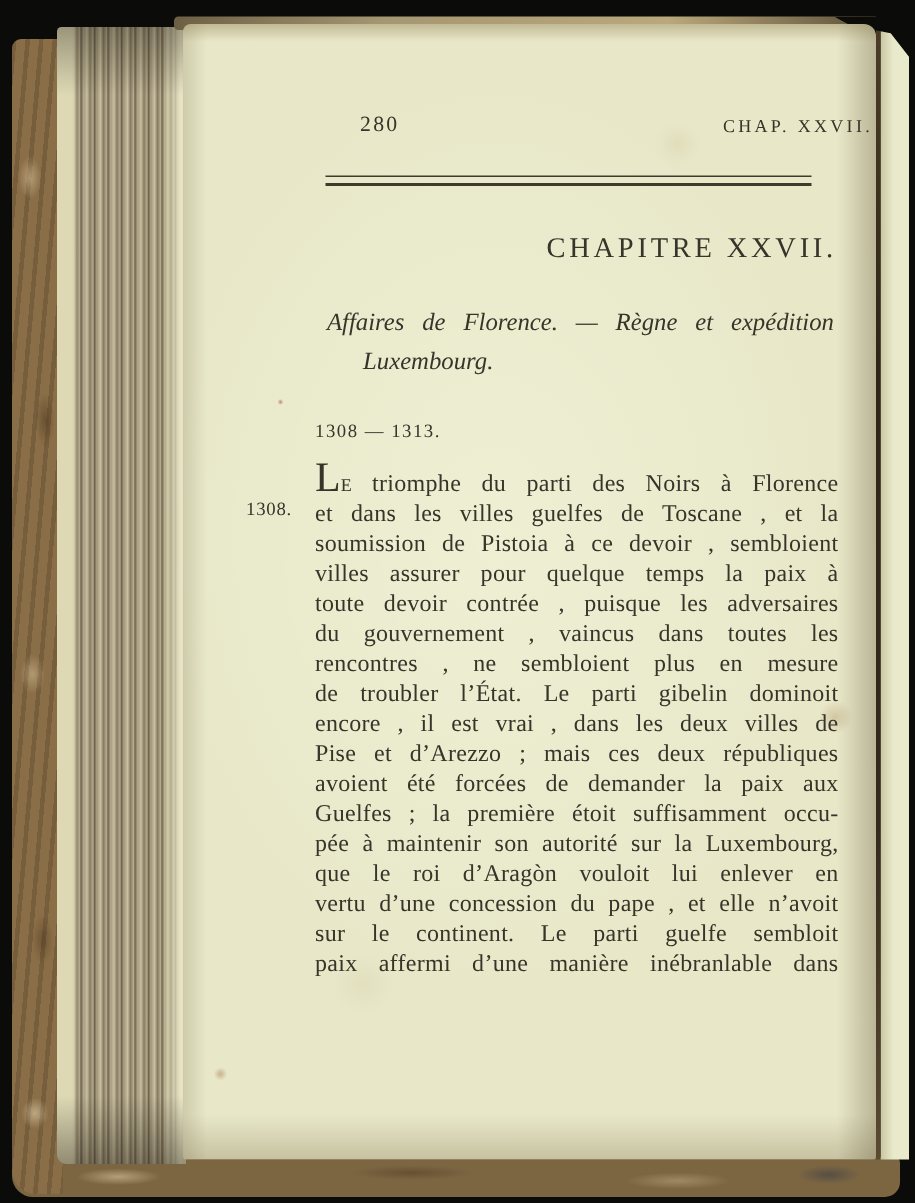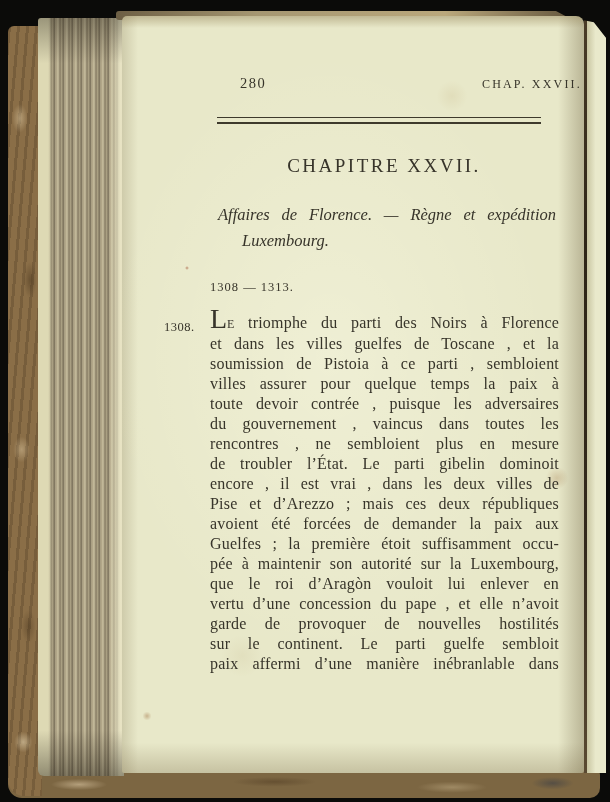--- a/index.html
+++ b/index.html
@@ -57,33 +57,33 @@
       linear-gradient(270deg, rgba(110,98,66,.38), rgba(0,0,0,0) 26px);
     background-color:#e8e8c9;
     border-radius:5px 8px 2px 2px;
     color:#37342a;}
 
   .running-header{position:absolute;left:88px;top:61px;width:348px;text-align:right;
     font-size:12px;letter-spacing:2.2px;margin-left:24px;}
   .folio{position:absolute;left:6px;top:-2px;font-size:14.5px;letter-spacing:1.5px;}
   .double-rule{position:absolute;left:95px;top:101px;width:324px;height:3.5px;
     border-top:1.4px solid #3e3a2c;border-bottom:2px solid #3e3a2c;}
-  .chapter-heading{position:absolute;left:88px;top:139px;width:348px;text-align:center;
+  .chapter-heading{position:absolute;left:88px;top:139px;width:348px;text-align:right;
     font-size:19px;letter-spacing:2.5px;}
   .subtitle{position:absolute;left:96px;top:186px;width:338px;
     font-style:italic;font-size:16.5px;line-height:25.5px;}
   .subtitle-line{text-align:justify;text-align-last:justify;font-style:italic;}
   .subtitle-line:not(:first-child){padding-left:24px;}
   .subtitle-line:last-child{text-align-last:left;}
   .date-range{position:absolute;left:88px;top:264px;width:348px;text-align:left;
     font-size:12.5px;letter-spacing:1px;}
 
   .body-block{position:absolute;left:88px;top:297px;width:349px;
     font-size:16px;line-height:20px;letter-spacing:.2px;word-spacing:1.5px;}
-  .margin-note{position:absolute;left:-46px;top:4px;font-size:12.5px;letter-spacing:.5px;}
+  .margin-note{position:absolute;left:-46px;top:16px;font-size:12.5px;letter-spacing:.5px;}
   .body-line{text-align:justify;text-align-last:justify;text-justify:inter-word;}
   .init{font-size:28px;line-height:0;letter-spacing:0;}
   .smallcap{font-size:12px;letter-spacing:0;}
 </style>
 </head>
 <body>
 
 <div class="stage">
 
   <div class="cover-bottom"></div>
@@ -110,33 +110,32 @@
         <div class="subtitle-line">Luxembourg.</div>
       </div>
 
     <div class="date-range">1308 — 1313.</div>
 
     <div class="body-block">
       <div class="margin-note">1308.</div>
       <div class="body-line"><span class="init">L</span><span class="smallcap">E</span> <span>triomphe du parti des Noirs à Florence</span></div>
       <div>
           <div class="body-line">et dans les villes guelfes de Toscane , et la</div>
-          <div class="body-line">soumission de Pistoia à ce parti , sembloient</div>
+          <div class="body-line">soumission de Pistoia à ce devoir , sembloient</div>
           <div class="body-line">villes assurer pour quelque temps la paix à</div>
           <div class="body-line">toute devoir contrée , puisque les adversaires</div>
           <div class="body-line">du gouvernement , vaincus dans toutes les</div>
           <div class="body-line">rencontres , ne sembloient plus en mesure</div>
           <div class="body-line">de troubler l’État. Le parti gibelin dominoit</div>
           <div class="body-line">encore , il est vrai , dans les deux villes de</div>
           <div class="body-line">Pise et d’Arezzo ; mais ces deux républiques</div>
           <div class="body-line">avoient été forcées de demander la paix aux</div>
           <div class="body-line">Guelfes ; la première étoit suffisamment occu-</div>
           <div class="body-line">pée à maintenir son autorité sur la Luxembourg,</div>
           <div class="body-line">que le roi d’Aragòn vouloit lui enlever en</div>
           <div class="body-line">vertu d’une concession du pape , et elle n’avoit</div>
-          <div class="body-line">garde de provoquer de nouvelles hostilités</div>
           <div class="body-line">sur le continent. Le parti guelfe sembloit</div>
           <div class="body-line">paix affermi d’une manière inébranlable dans</div>
         </div>
     </div>
 
   </div>
 </div>
 
 </body></html>

